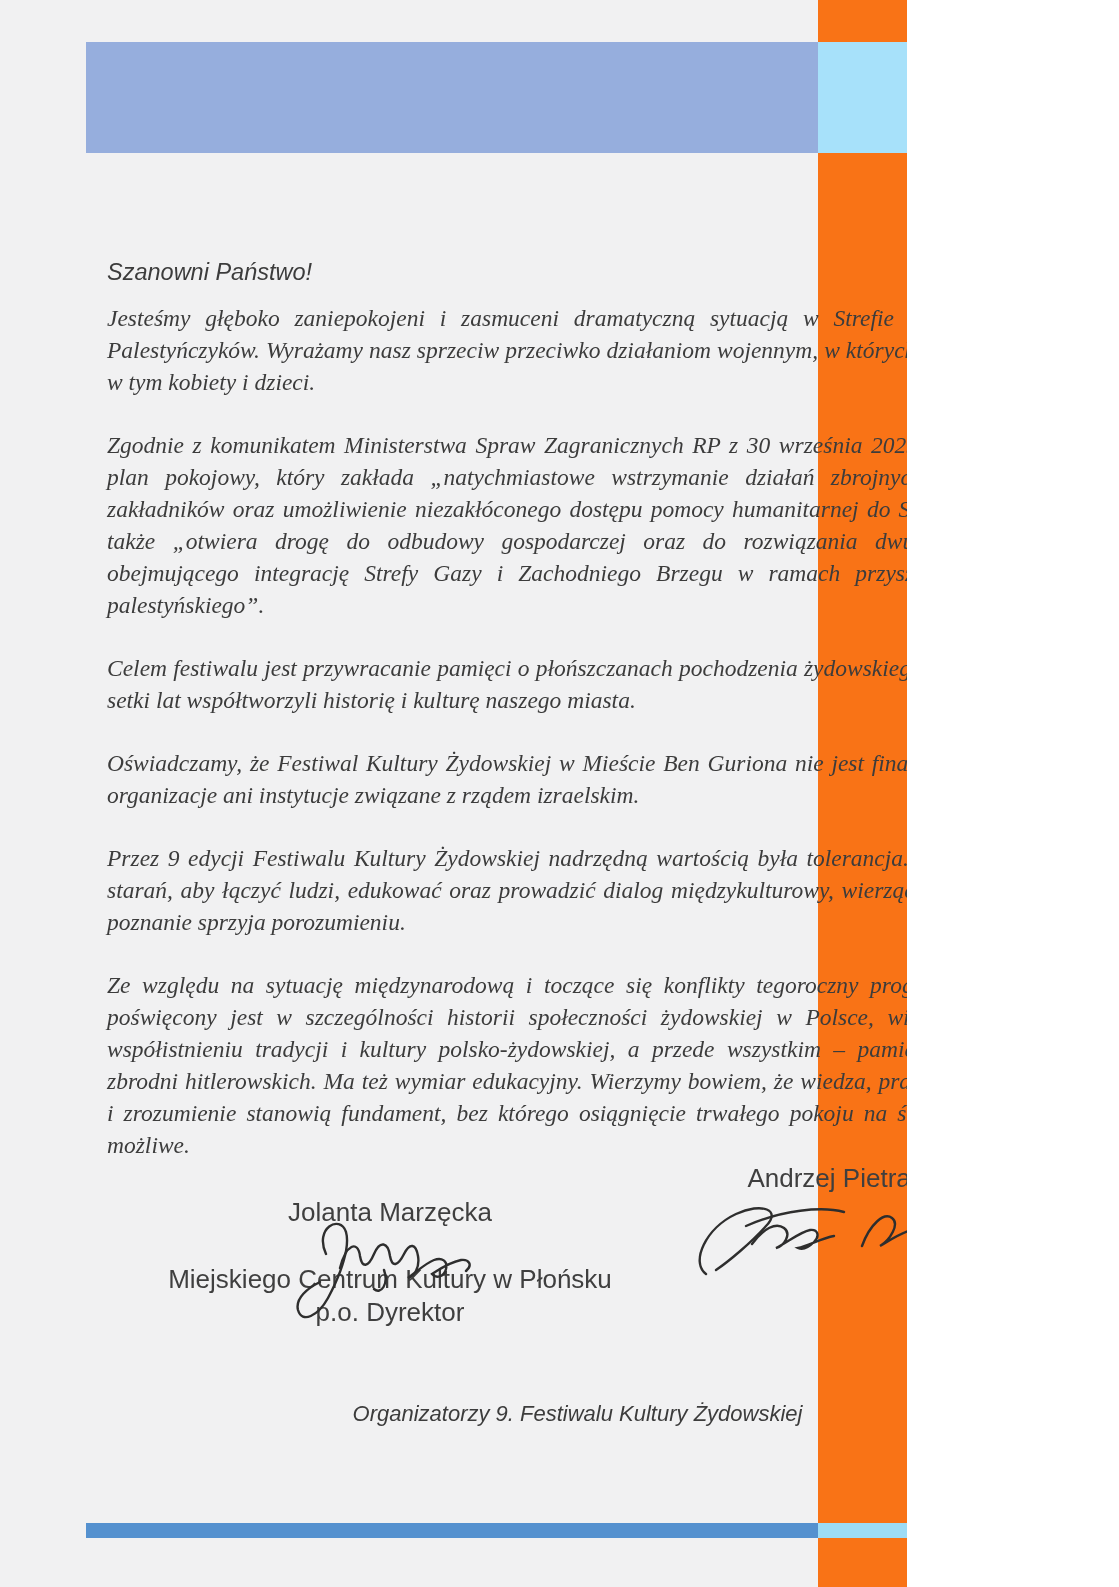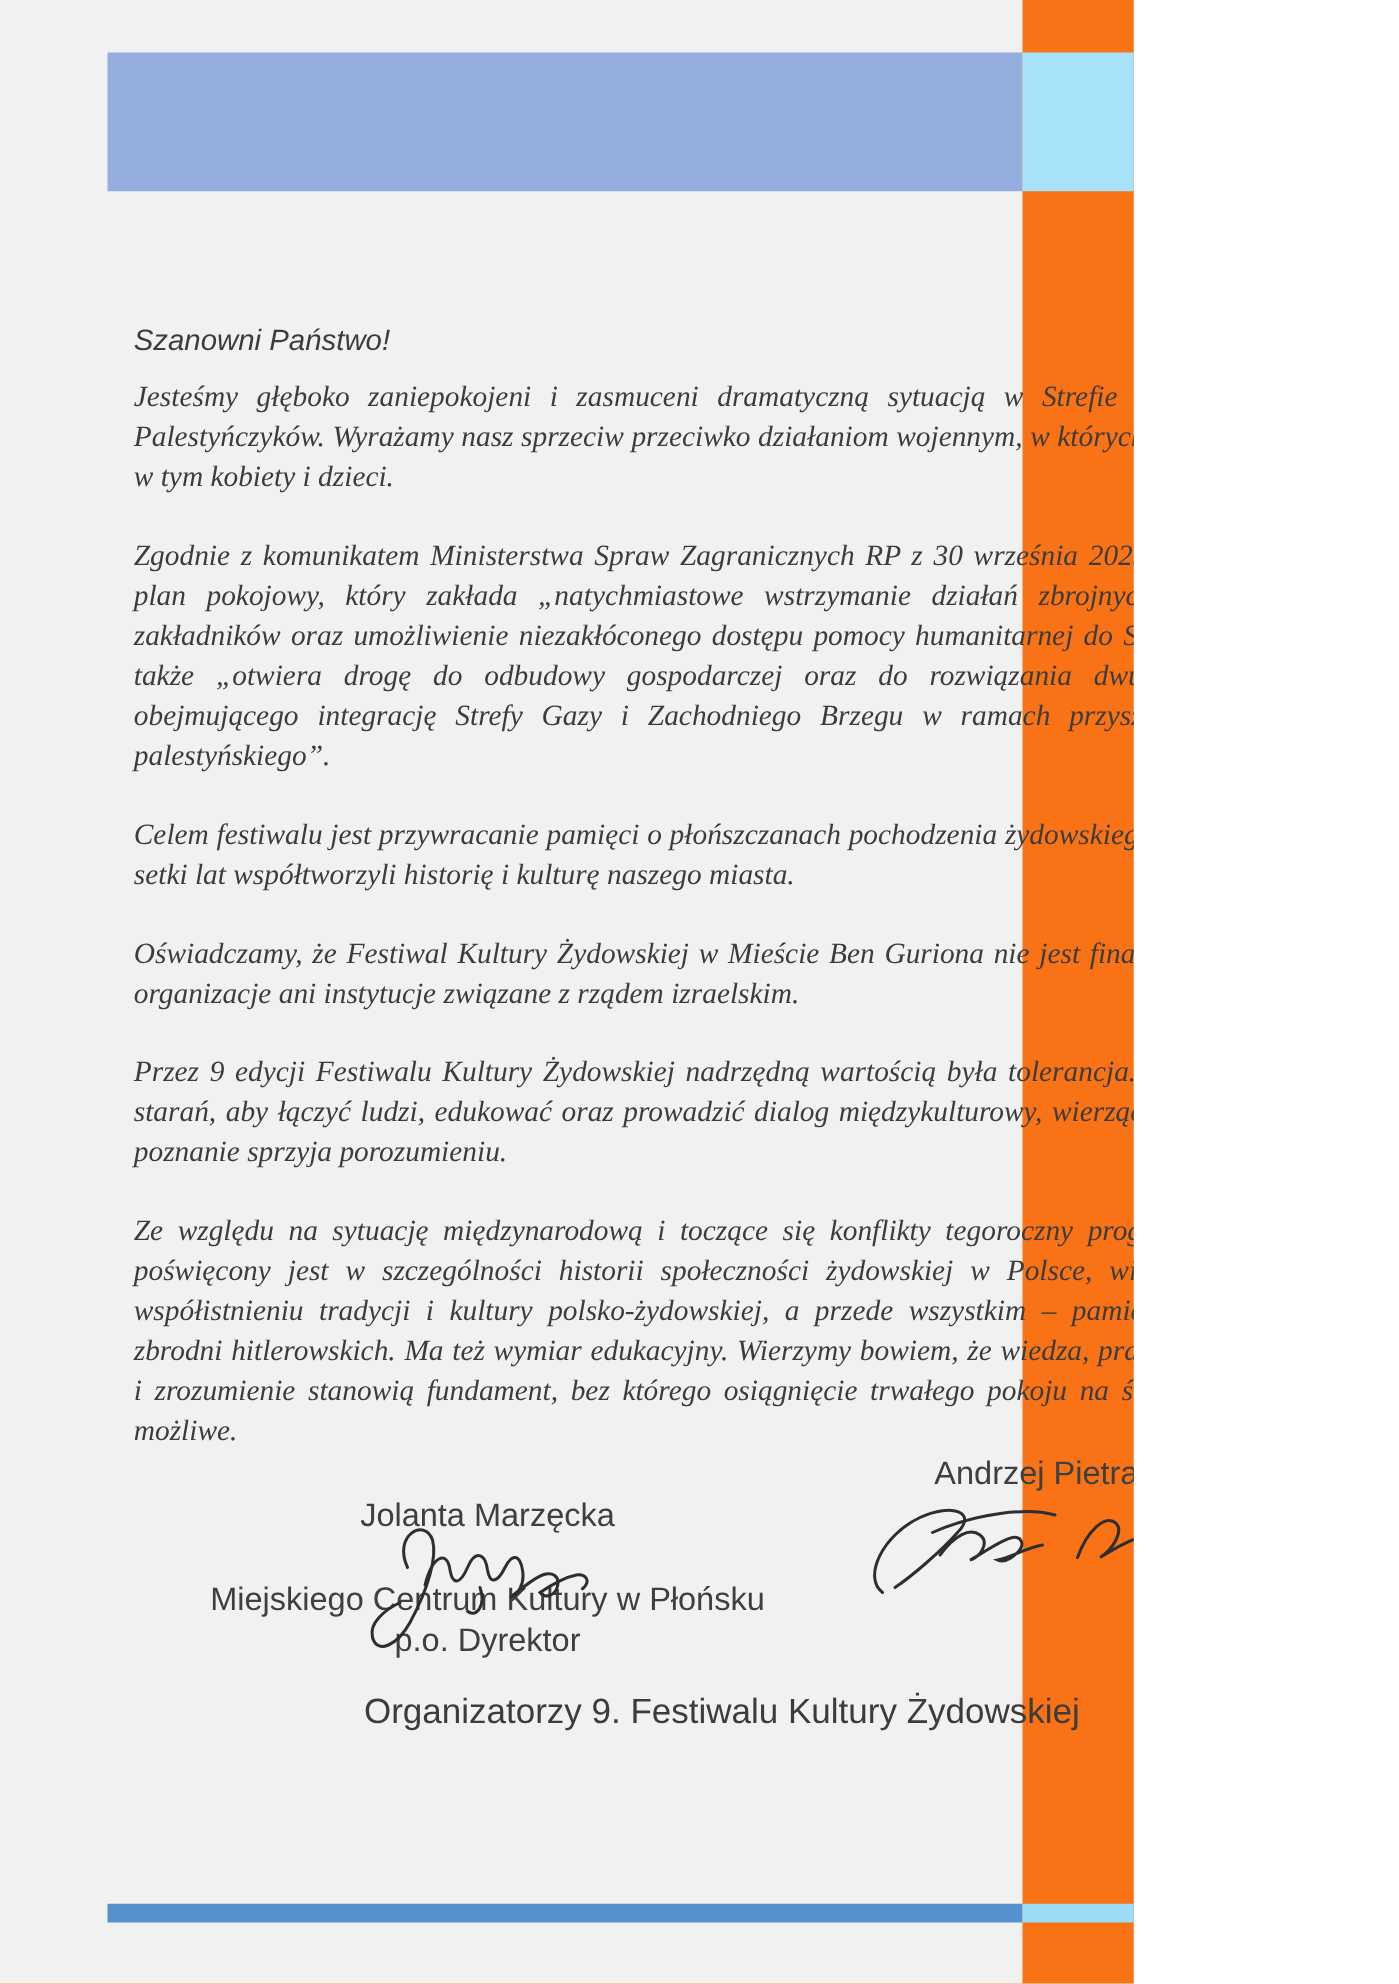--- a/index.html
+++ b/index.html
@@ -29,22 +29,22 @@
   .sig-left  { left:140px; top:1196px; width:500px; }
   .sig-right { left:640px; top:1162px; width:410px; }
   .sig-spacer-left  { height:34px; }
   .sig-spacer-right { height:60px; }
   .sig-svg { position:absolute; pointer-events:none; }
   .sig-svg path { fill:none; stroke:#2e2e2e; stroke-width:2.4; stroke-linecap:round; }
   .sig-svg-jolanta   { left:148px; top:14px; }
   .sig-svg-pietrasik { left:52px;  top:26px; }
 
   .closing {
-    position:absolute; left:107px; top:1352px; width:941px;
-    text-align:center; color:#3c3c3c; font-size:28px; line-height:33px;
+    position:absolute; left:107px; top:1397px; width:941px;
+    text-align:center; color:#3c3c3c; font-style:italic; font-size:22px; line-height:33px;
   }
 </style>
 </head>
 <body>
 
 <div class="page">
 
   <div class="bg-left"></div>
 
   <div class="bar header-bar-left"></div>

